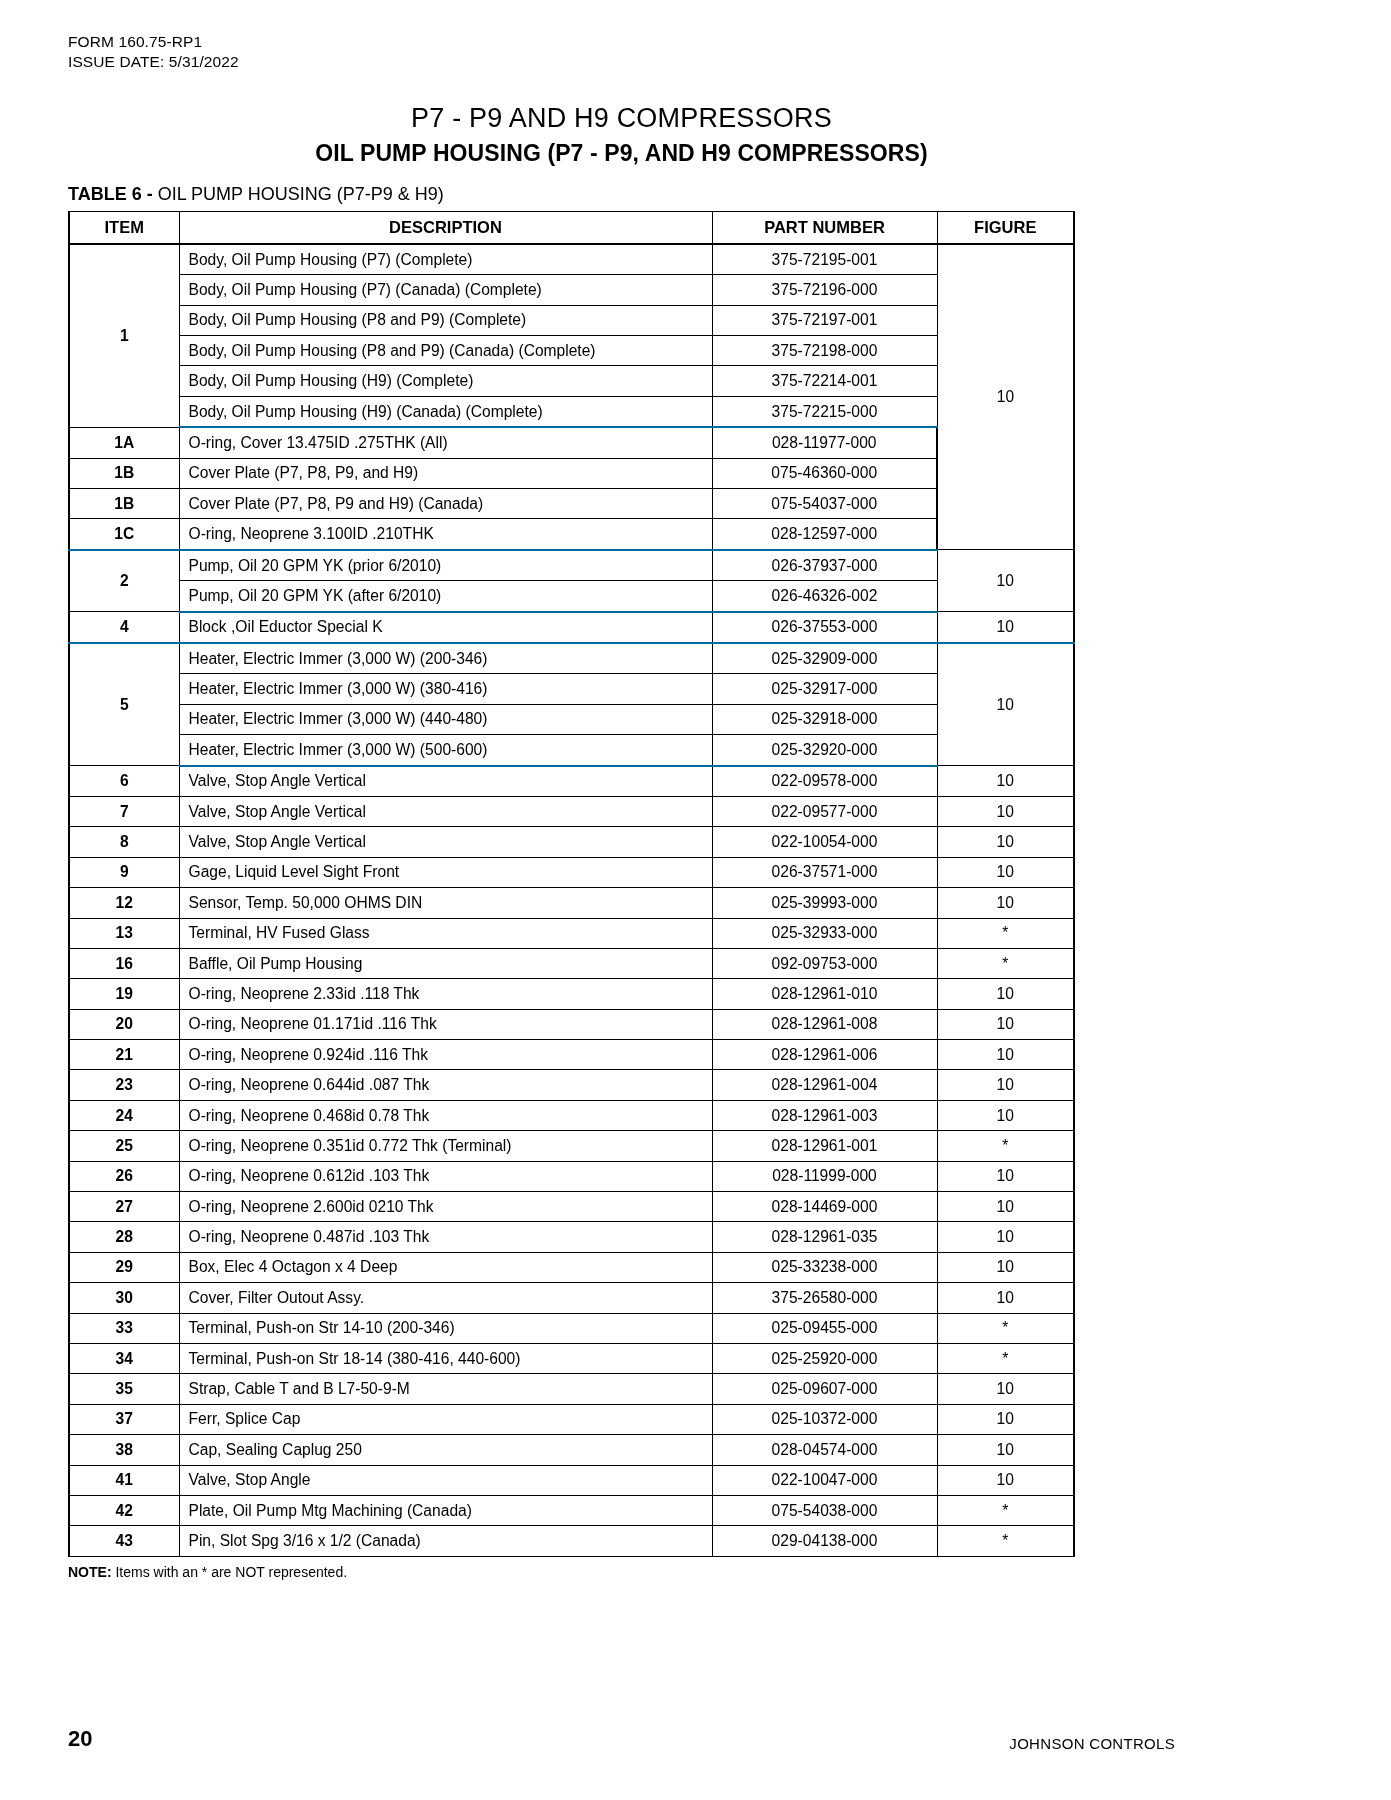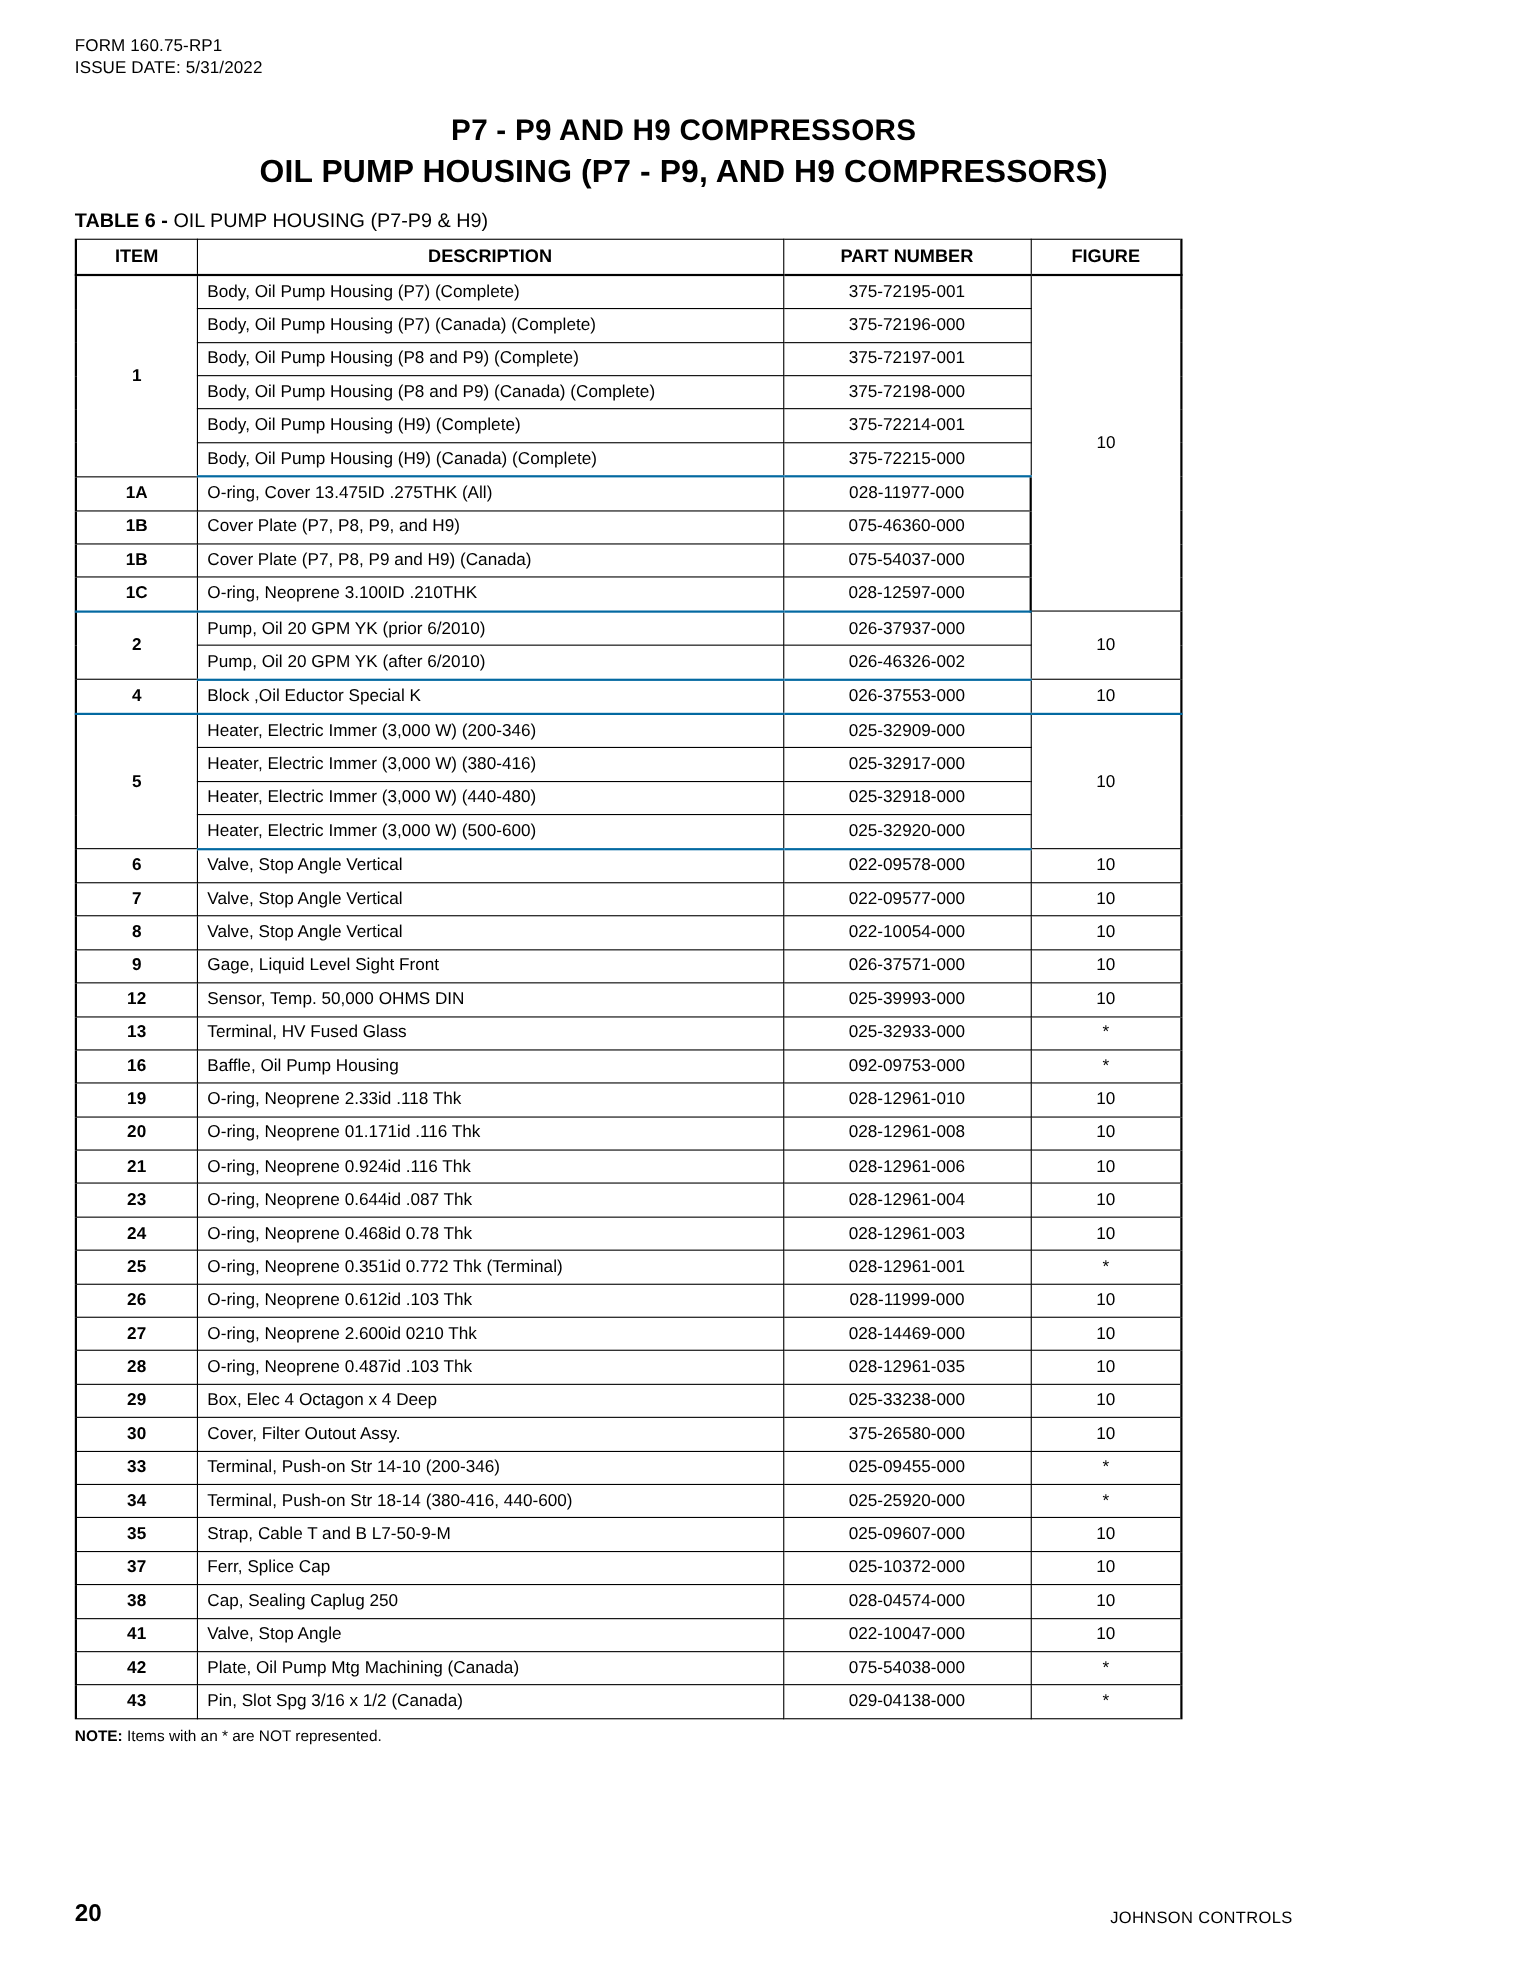--- a/index.html
+++ b/index.html
@@ -28,25 +28,25 @@
     letter-spacing: 0.1px;
   }
   .doc-header div { white-space: pre; }
 
   .title-block {
     margin-top: 30px;
     text-align: center;
   }
   .title-main {
     font-size: 27px;
-    font-weight: bold;
+    font-weight: normal;
     letter-spacing: 0.2px;
   }
   .title-sub {
-    font-size: 29px;
+    font-size: 23px;
     font-weight: bold;
     margin-top: 6px;
     letter-spacing: 0.1px;
   }
 
   .table-caption {
     margin-top: 17px;
     font-size: 18px;
     text-align: left;
     white-space: pre;

